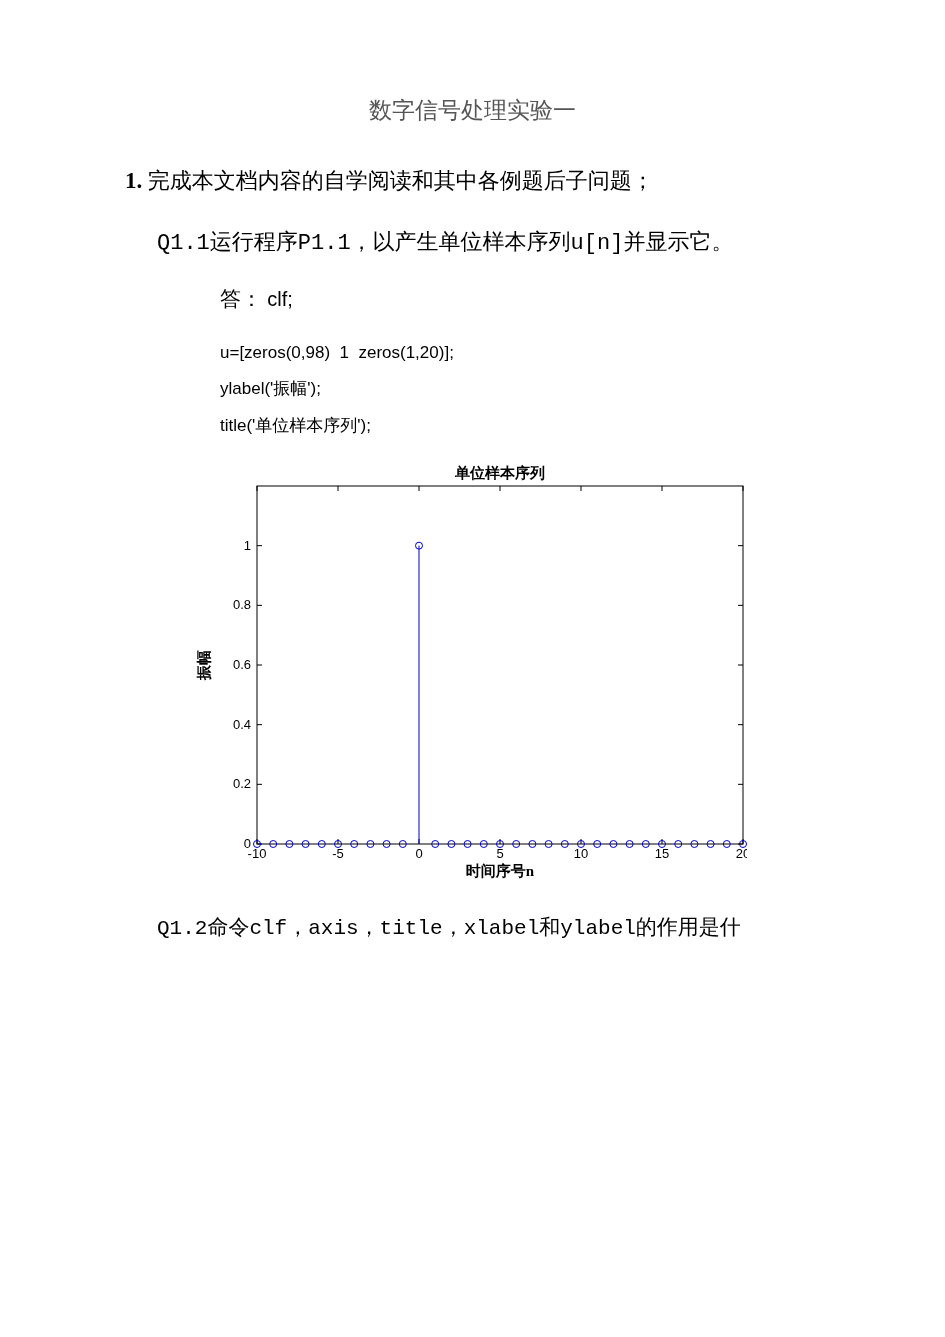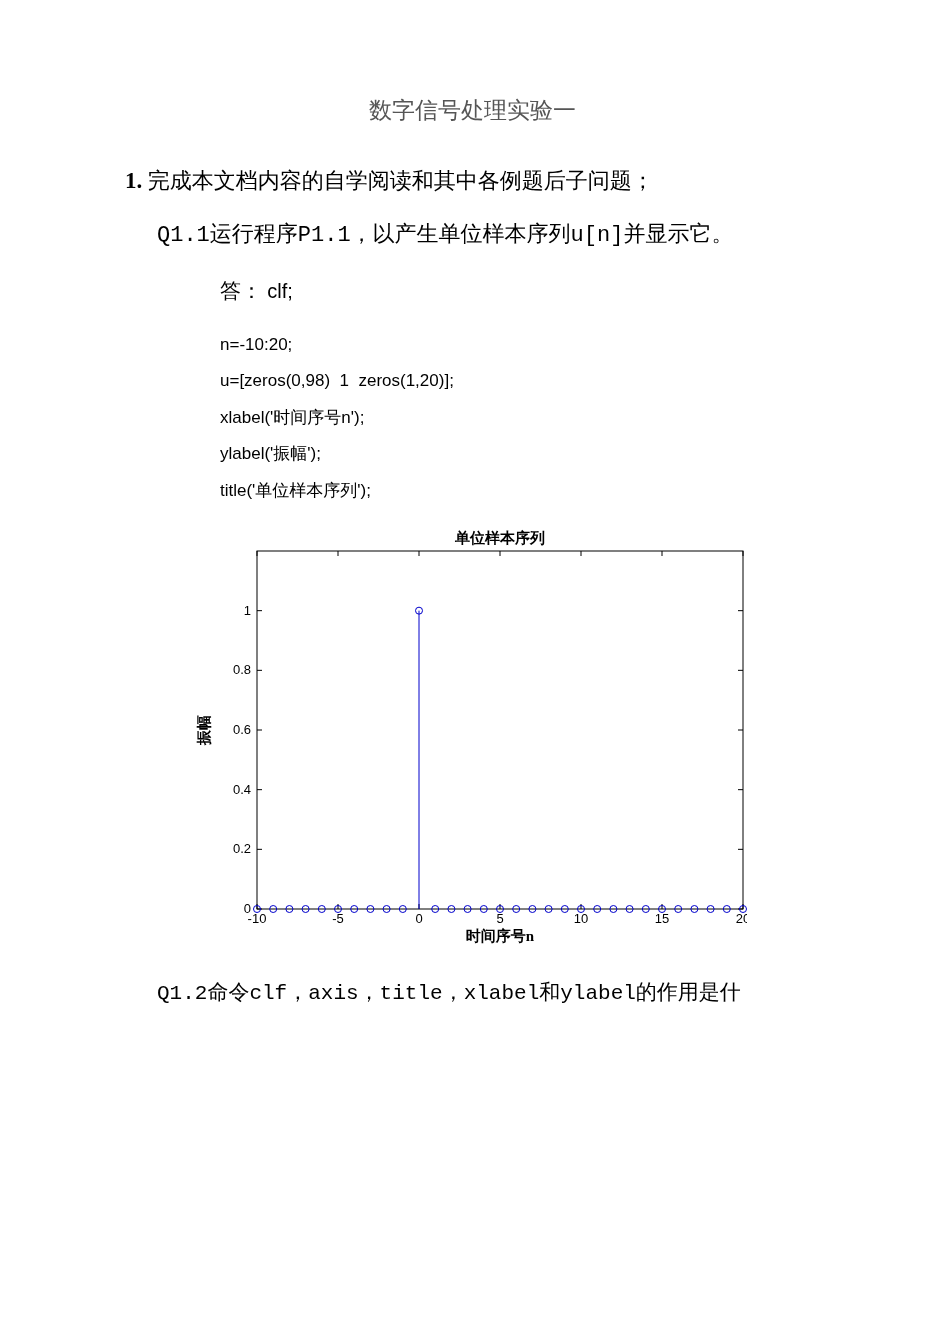--- a/index.html
+++ b/index.html
@@ -18,21 +18,21 @@
     }
     .doc-title {
       text-align: center;
       font-size: 23px;
       color: #555555;
       font-family: "SimSun", "宋体", serif;
       margin-bottom: 38px;
     }
     .section-line {
       font-size: 22px;
-      margin-bottom: 20px;
+      margin-bottom: 28px;
       line-height: 1.5;
     }
     .section-num {
       font-weight: bold;
       font-family: "Times New Roman", serif;
       font-size: 23px;
     }
     .sub-line {
       font-size: 22px;
       margin-left: 32px;
@@ -86,23 +86,21 @@
 </div>
 
 <div class="sub-line">Q1.1运行程序P1.1，以产生单位样本序列u[n]并显示它。</div>
 
 <div class="answer-label">
   <span>答：</span>
   <span class="clf">clf;</span>
 </div>
 
 <div class="code-block">
-  <div>n=-10:20;</div>
   <div>u=[zeros(0,98)  1  zeros(1,20)];</div>
-  <div>xlabel('时间序号n');</div>
   <div>ylabel('振幅');</div>
   <div>title('单位样本序列');</div>
 </div>
 
 <div class="chart-wrap">
   <svg class="chart" width="562" height="428" viewBox="0 0 562 428">
 
     <text id="chart-title" x="315" y="22" text-anchor="middle" font-family="SimSun, serif" font-size="15" font-weight="bold" fill="#000">单位样本序列</text>
 
     <rect x="72" y="30" width="486" height="358" fill="none" stroke="#000" stroke-width="1"></rect>

